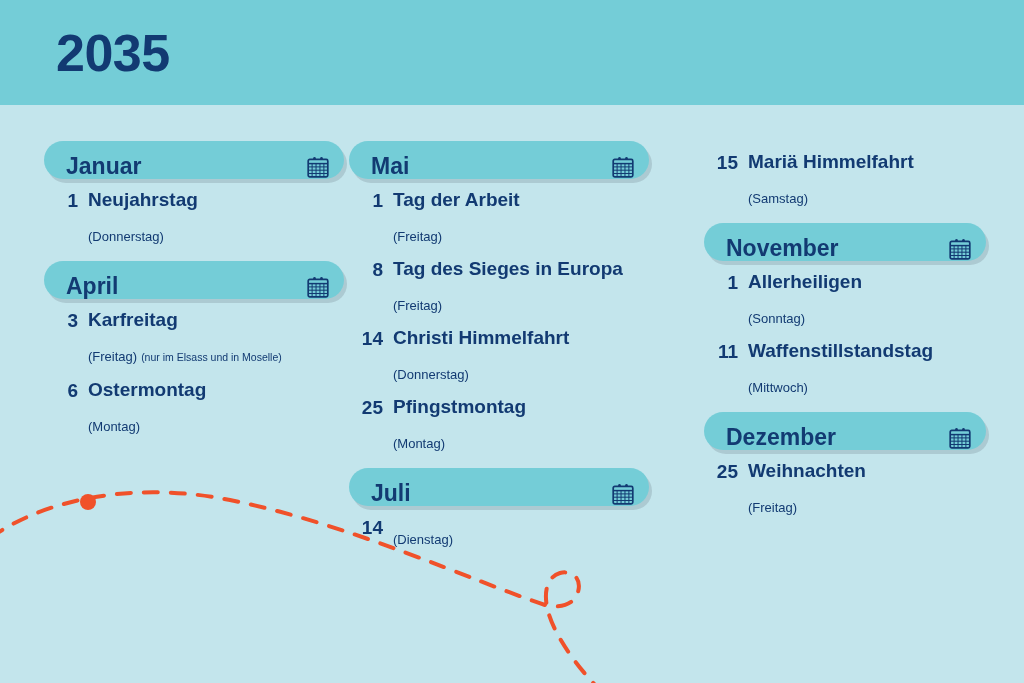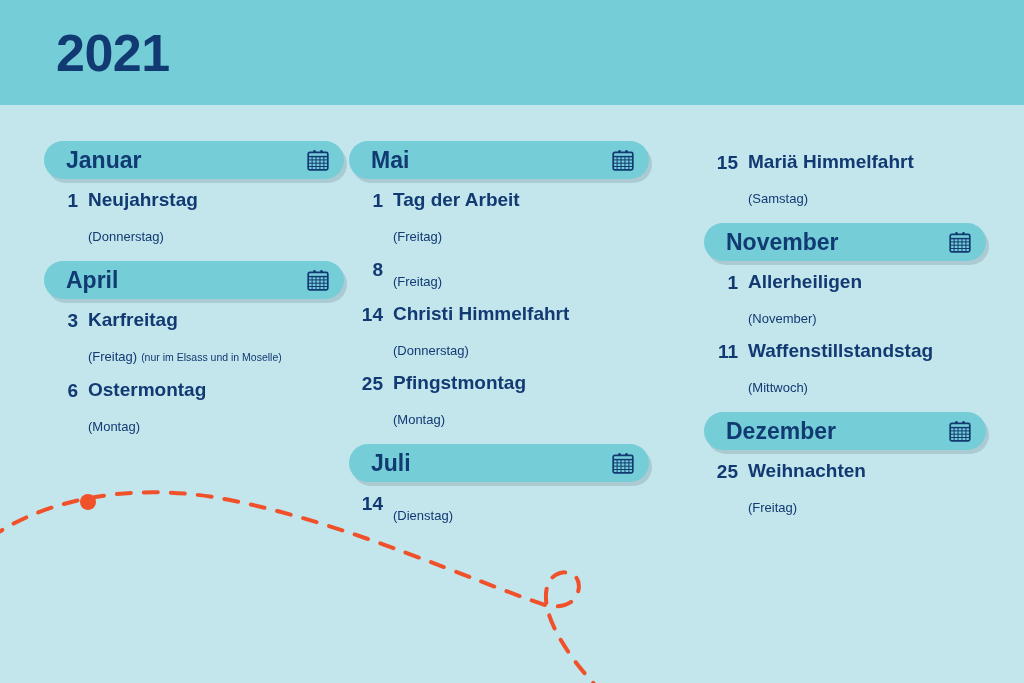--- a/index.html
+++ b/index.html
@@ -56,21 +56,21 @@
   
   .month-block { margin-bottom: 4px; }
 
   .month-pill {
     position: relative;
     height: 38px;
     border-radius: 19px;
     background: #74cdd7;
     box-shadow: 3px 4px 0 rgba(120, 140, 150, 0.30);
     display: flex;
-    align-items: center;
+    align-items: flex-end;
     padding: 0 14px 0 22px;
     box-sizing: border-box;
   }
   .month-name {
     font-size: 23px;
     font-weight: bold;
     color: #123a72;
     line-height: 26px;
     flex: 1 1 auto;
     white-space: nowrap;
@@ -135,21 +135,21 @@
     top: 0;
     width: 1024px;
     height: 683px;
     pointer-events: none;
   }
 </style>
 </head>
 <body>
 
 <div class="header">
-  <div class="header-year">2021</div>
+  <div class="header-year">2035</div>
 </div>
 
 <div class="columns" id="columns-root">
     <div class="column col-0">
       <div class="month-block">
         <div class="month-pill">
           <div class="month-name">Januar</div>
           <svg class="cal-icon" viewBox="0 0 24 24">
             <circle cx="8.5" cy="3.2" r="1.3" fill="#123a72"></circle>
             <circle cx="15.5" cy="3.2" r="1.3" fill="#123a72"></circle>
@@ -231,20 +231,21 @@
           <div class="holiday">
             <div class="day-num">1</div>
             <div class="holiday-body">
               <div class="holiday-name">Tag der Arbeit</div>
               <div class="holiday-sub"><span>(Freitag)</span></div>
             </div>
           </div>
           <div class="holiday">
             <div class="day-num">8</div>
             <div class="holiday-body">
+              <div class="holiday-name">Tag des Sieges in Europa</div>
               <div class="holiday-sub"><span>(Freitag)</span></div>
             </div>
           </div>
           <div class="holiday">
             <div class="day-num">14</div>
             <div class="holiday-body">
               <div class="holiday-name">Christi Himmelfahrt</div>
               <div class="holiday-sub"><span>(Donnerstag)</span></div>
             </div>
           </div>
@@ -311,21 +312,21 @@
             <line x1="2.2" y1="11.899999999999999" x2="21.8" y2="11.899999999999999" stroke="#123a72" stroke-width="1"></line>
             <line x1="2.2" y1="15.2" x2="21.8" y2="15.2" stroke="#123a72" stroke-width="1"></line>
             <line x1="2.2" y1="18.5" x2="21.8" y2="18.5" stroke="#123a72" stroke-width="1"></line>
           </svg>
         </div>
         <div class="holiday-list">
           <div class="holiday">
             <div class="day-num">1</div>
             <div class="holiday-body">
               <div class="holiday-name">Allerheiligen</div>
-              <div class="holiday-sub"><span>(November)</span></div>
+              <div class="holiday-sub"><span>(Sonntag)</span></div>
             </div>
           </div>
           <div class="holiday">
             <div class="day-num">11</div>
             <div class="holiday-body">
               <div class="holiday-name">Waffenstillstandstag</div>
               <div class="holiday-sub"><span>(Mittwoch)</span></div>
             </div>
           </div>
         </div>

